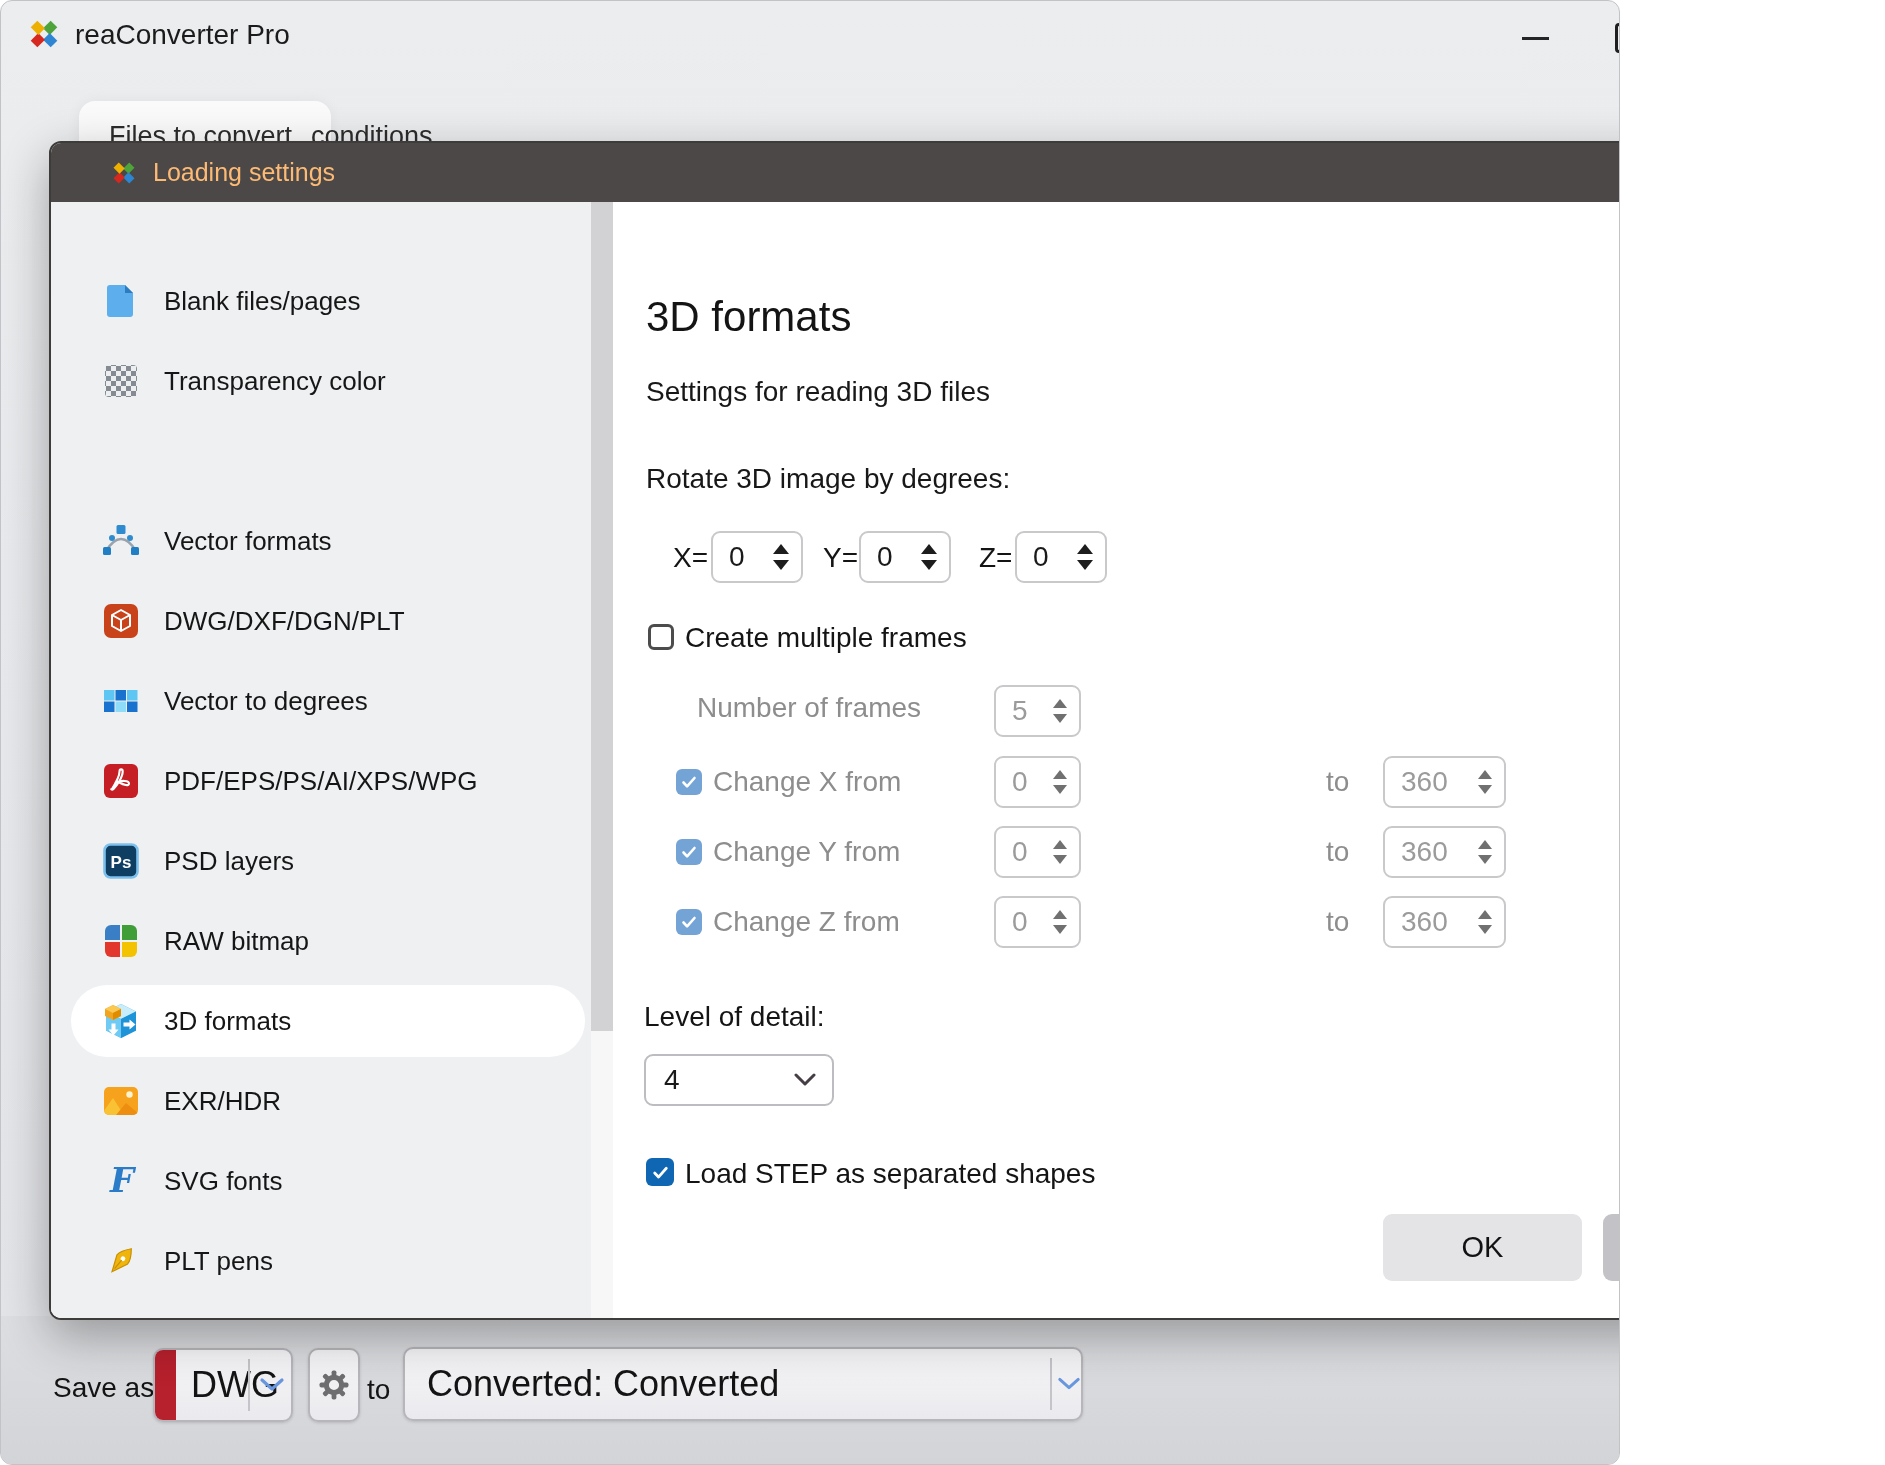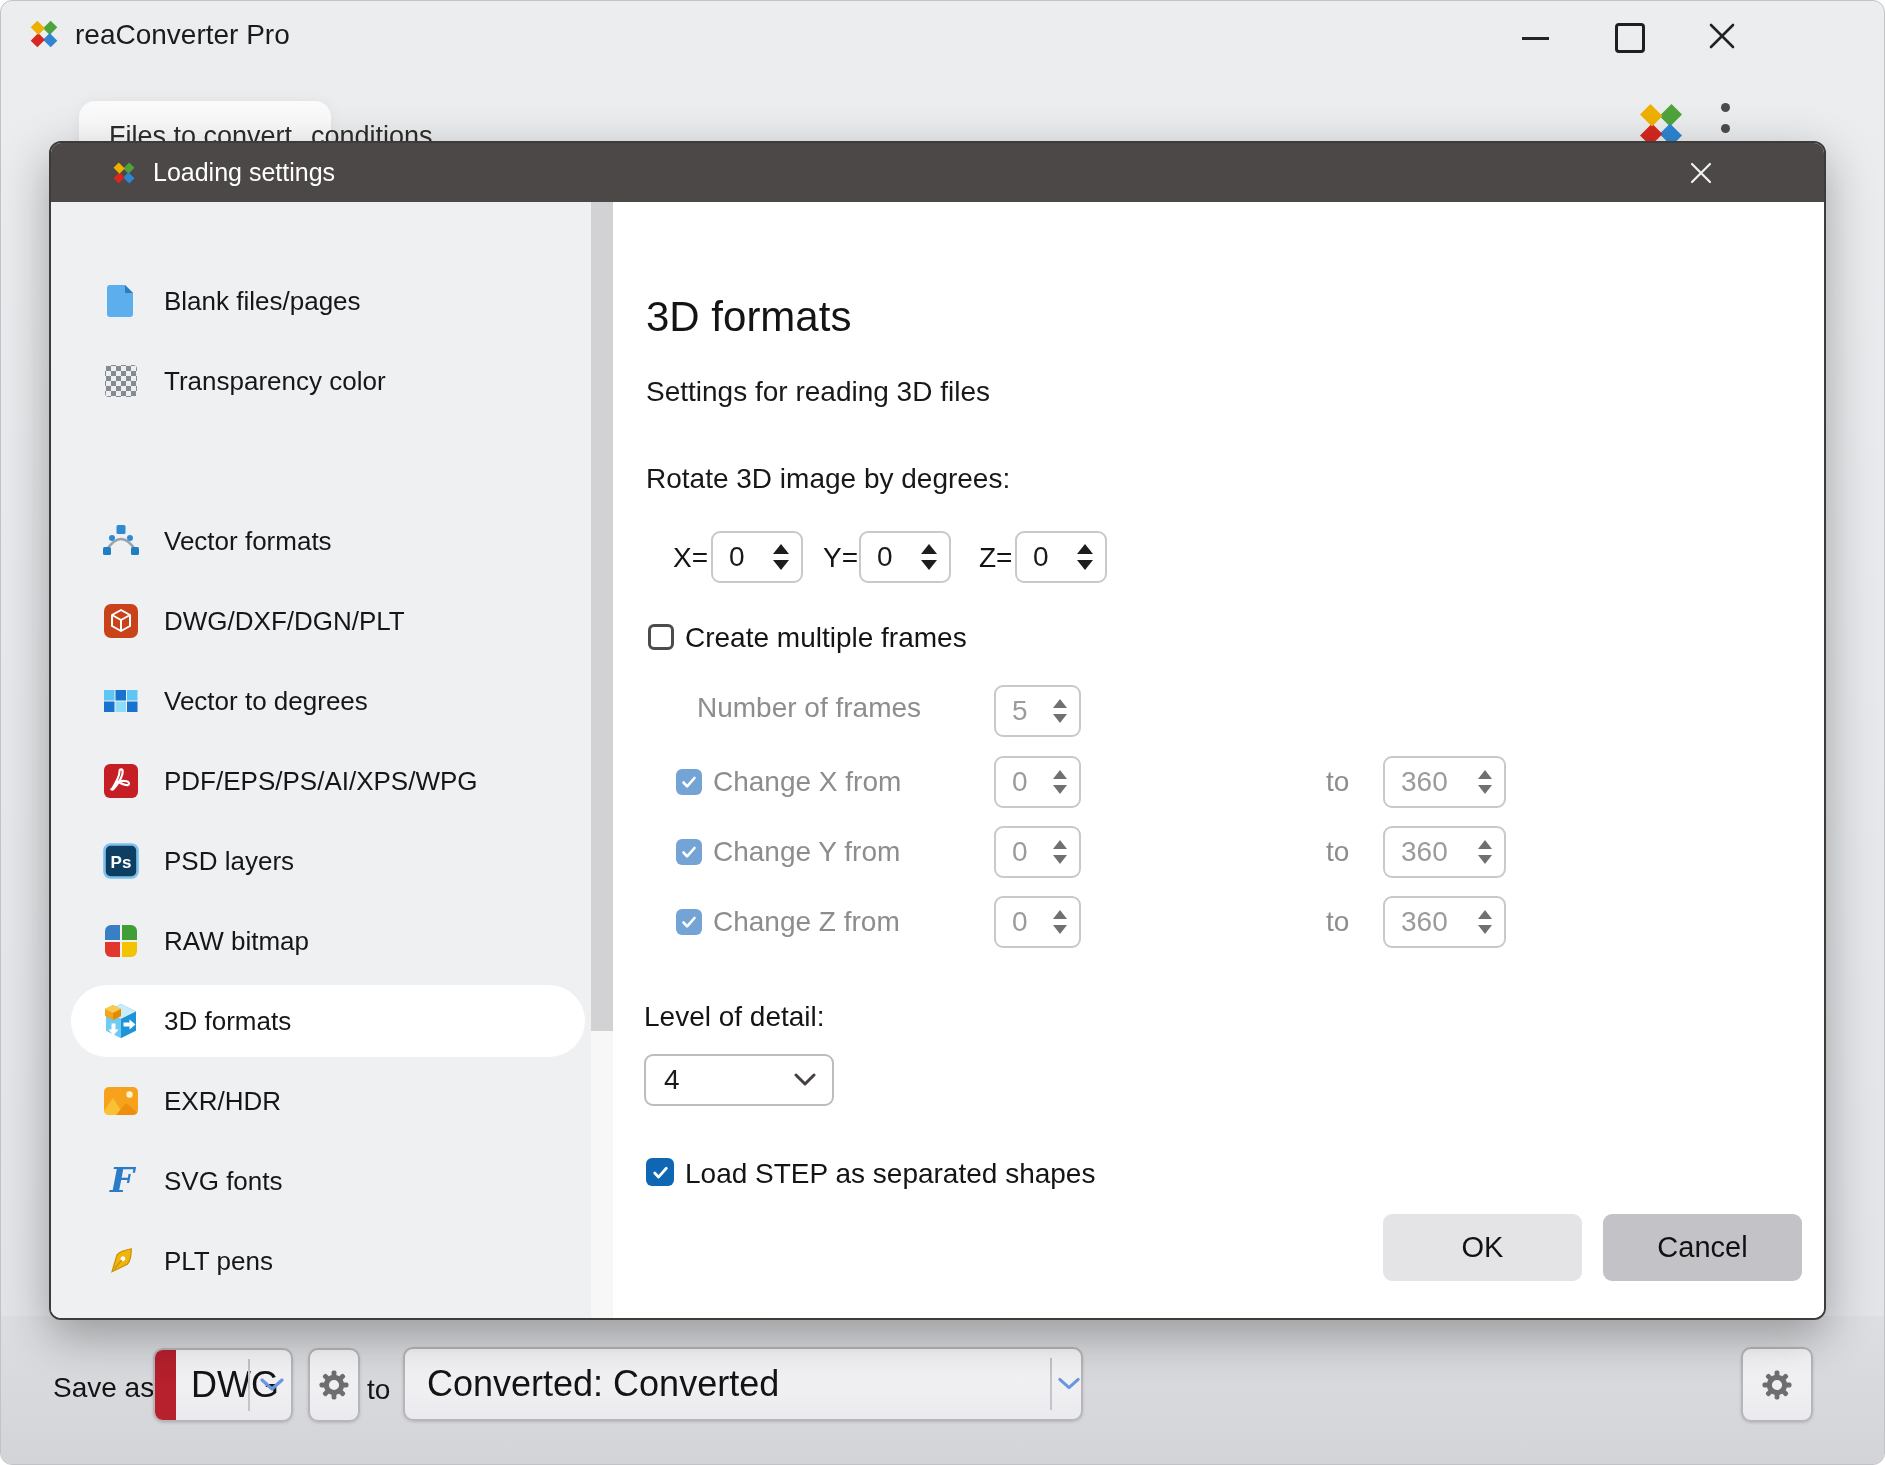--- a/index.html
+++ b/index.html
@@ -1,16 +1,16 @@
 <!DOCTYPE html>
 <html><head>
 <meta charset="utf-8">
 <style>
   html,body{margin:0;padding:0;background:#fff;}
-  .canvas{position:relative;width:1885px;height:1465px;font-family:"Liberation Sans",sans-serif;
+  .canvas{position:relative;width:1620px;height:1465px;font-family:"Liberation Sans",sans-serif;
     -webkit-font-smoothing:antialiased;}
   .window{position:absolute;inset:0;background:linear-gradient(#ecedef,#e2e3e7);
     border-radius:12px;border:1px solid #c2c3c7;overflow:hidden;}
 
   
   .app-logo{position:absolute;left:24px;top:14px;width:38px;height:38px;}
   .app-title{position:absolute;left:74px;top:18px;font-size:28px;color:#1b1b1b;}
   .win-min{position:absolute;left:1521px;top:36px;width:27px;height:3px;background:#252525;cursor:default;}
   .win-max{position:absolute;left:1614px;top:22px;width:24px;height:24px;border:3px solid #1f1f1f;border-radius:4px;}
   .win-close{position:absolute;left:1706px;top:20px;width:30px;height:30px;}
@@ -22,21 +22,21 @@
   .bg-tab-frag{position:absolute;left:310px;top:120px;font-size:27px;color:#2c2c2c;white-space:nowrap;}
   .tr-logo{position:absolute;left:1630px;top:94px;width:60px;height:60px;}
   .tr-dots{position:absolute;left:1718px;top:102px;width:12px;height:56px;}
   .tr-dots i{position:absolute;left:2px;width:9px;height:9px;border-radius:50%;background:#4b4b4b;}
 
   
   .dialog{position:absolute;left:48px;top:140px;width:1773px;height:1175px;background:#fff;
     border:2px solid #3e3c3a;border-radius:12px;box-shadow:0 16px 48px rgba(0,0,0,.32);overflow:hidden;z-index:5;}
   .dlg-header{position:absolute;left:0;right:0;top:0;height:59px;background:#4b4847;}
   .dlg-logo{position:absolute;left:58px;top:15px;width:30px;height:30px;}
-  .dlg-title{position:absolute;left:102px;top:15px;font-size:25px;color:#ffffff;}
+  .dlg-title{position:absolute;left:102px;top:15px;font-size:25px;color:#fdba74;}
   .dlg-close{position:absolute;left:1636px;top:16px;width:28px;height:28px;cursor:default;}
   .dlg-body{position:absolute;left:0;right:0;top:59px;bottom:0;background:#fff;}
 
   
   .sidebar{position:absolute;left:0;top:0;width:540px;height:100%;background:#eef0f2;}
   .side-item{position:absolute;left:20px;width:514px;height:72px;border-radius:36px;cursor:default;}
   .side-item.selected{background:#ffffff;}
   .side-icon{position:absolute;left:30px;top:16px;width:40px;height:40px;}
   .side-icon svg{width:40px;height:40px;display:block;}
   .side-label{position:absolute;left:93px;top:50%;transform:translateY(-50%);font-size:26px;color:#161616;white-space:nowrap;}

